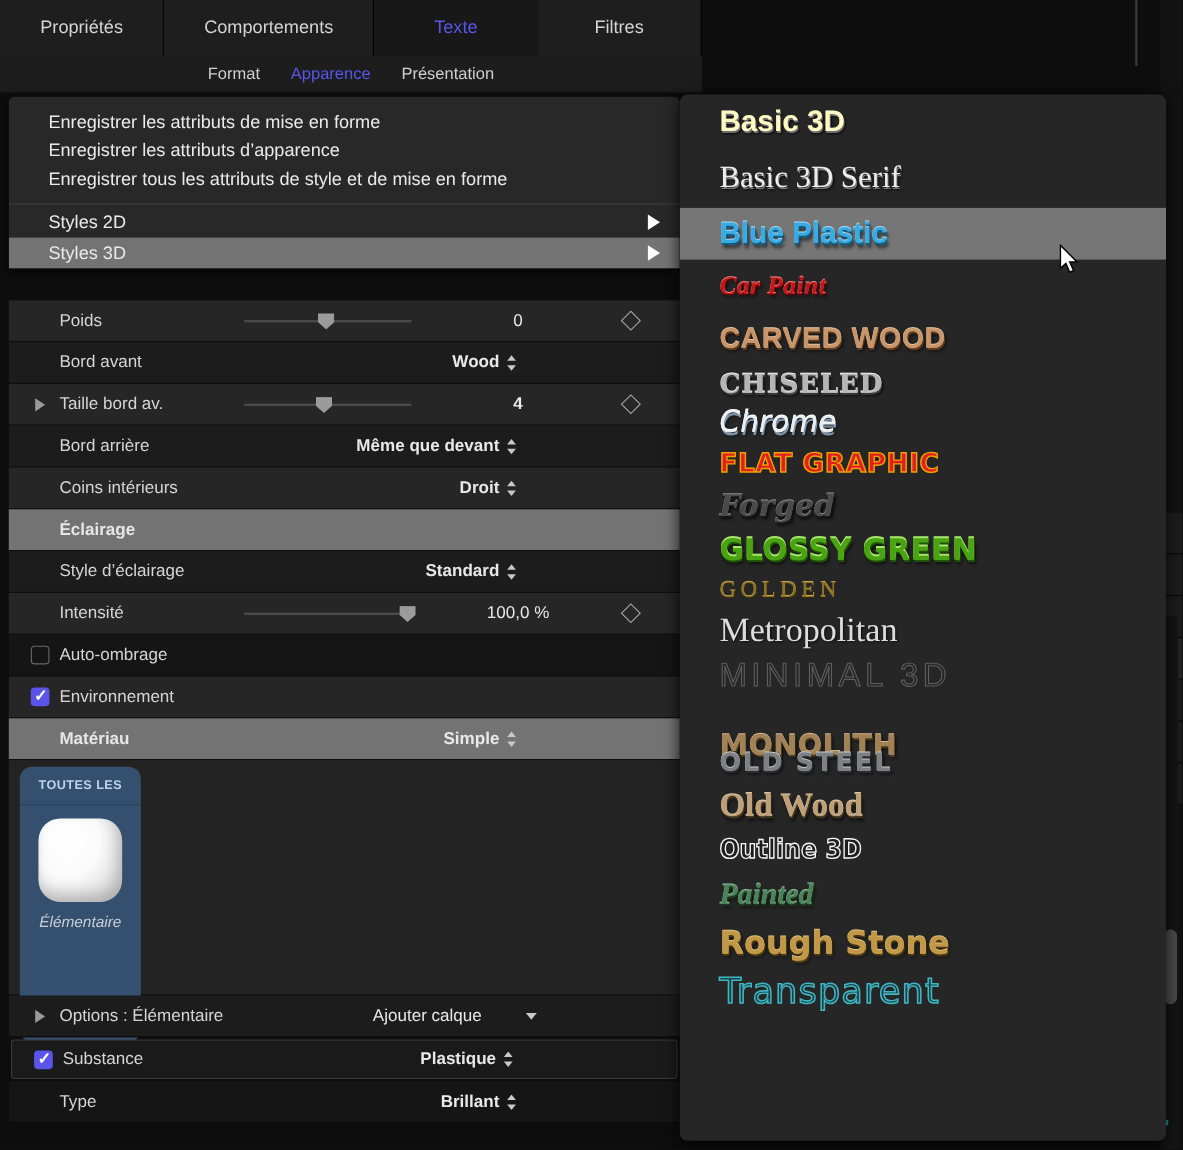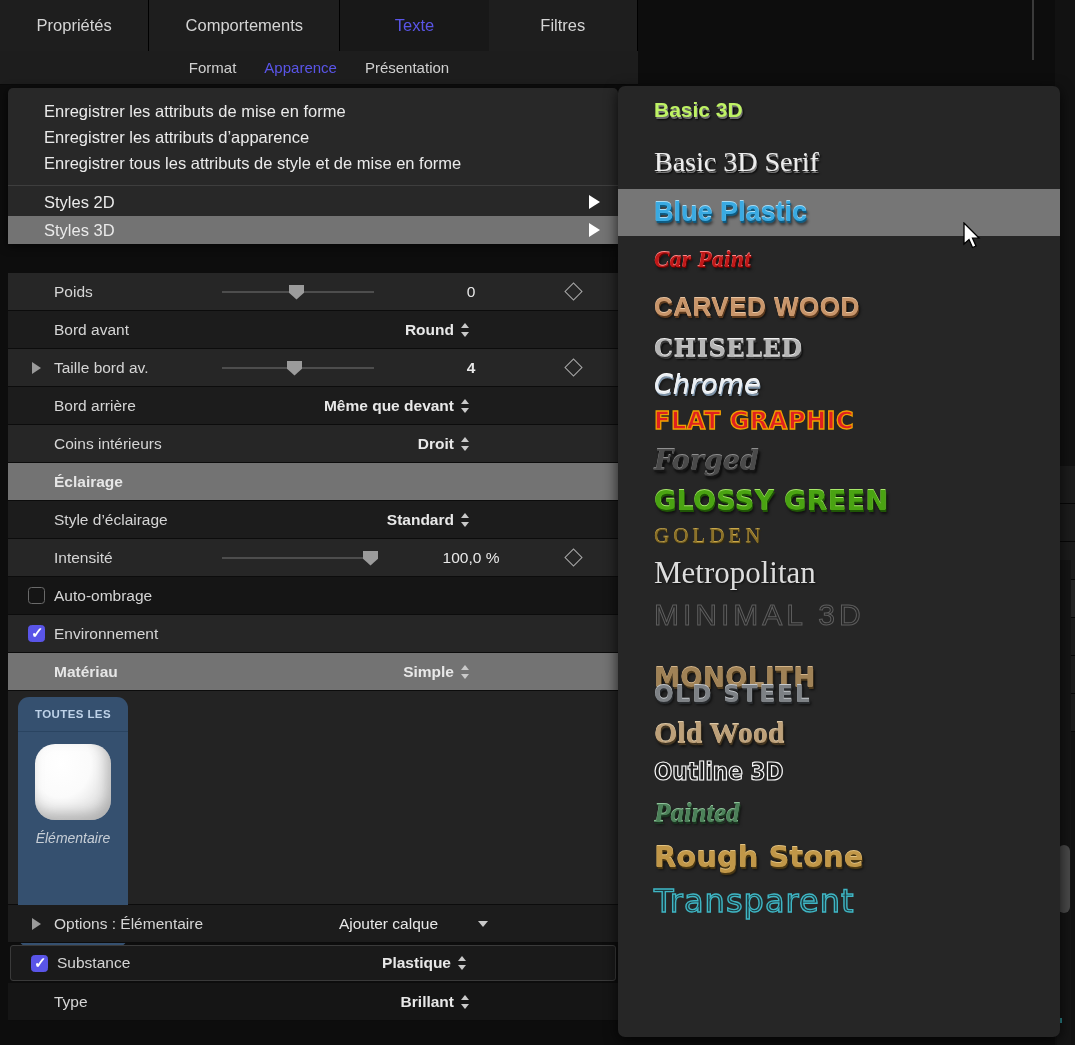--- a/index.html
+++ b/index.html
@@ -105,21 +105,21 @@
                 margin: 2px 2px; height: 36px; }
 
   
   .stylelist { position: absolute; left: 618px; top: 86px; width: 442px; height: 951px;
                background: #262626; border-radius: 7px; box-shadow: 0 3px 14px rgba(0,0,0,.75);
                overflow: hidden; }
   .srow { display: flex; align-items: center; padding-left: 36px; cursor: default; }
   .srow.sel { background: #767676; }
 
   
-  .s-basic3d      { font-size: 21px; font-weight: bold; color: #bef264; font-family:"Liberation Sans",sans-serif;
+  .s-basic3d      { font-size: 27px; font-weight: bold; color: #fef9c3; font-family:"Liberation Sans",sans-serif;
                     text-shadow: 1px 1.5px 0 #6d6d6d, 2px 3px 2px rgba(0,0,0,.8); }
   .s-basicserif   { font-size: 28px; color: #ededed; font-family:"Liberation Serif",serif;
                     text-shadow: 1px 1.5px 0 #787878, 2px 3px 2px rgba(0,0,0,.8); }
   .s-blueplastic  { font-size: 27px; font-weight: bold; color: #3aaae2; font-family:"Liberation Sans",sans-serif;
                     text-shadow: 0 -1px 0 #a8dcf5, 1px 2px 1px #0d5d85, 2px 4px 3px rgba(0,0,0,.6); }
   .s-carpaint     { font-size: 23px; font-style: italic; font-weight: bold; color: #c01818;
                     font-family:"Liberation Serif",serif; letter-spacing:.5px;
                     text-shadow: 0 -1px 0 #ff8a8a, 1px 1px 0 #6b0000, 2px 3px 3px rgba(0,0,0,.6); }
   .s-carvedwood   { font-size: 26px; font-weight: bold; color: #c8956a; font-family:"Liberation Sans",sans-serif;
                     letter-spacing: .5px;
@@ -225,21 +225,21 @@
       <div class="slider">
         <div class="thumb" style="left:67px;"></div>
       </div>
       <span class="pvalue num">0</span>
       <span class="keyframe"></span>
     </div>
 
     <div class="prow dark">
       <span class="plabel">Bord avant</span>
       <span class="popup-val">
-        <span>Round</span>
+        <span>Wood</span>
         <span class="stepper"></span>
       </span>
     </div>
 
     <div class="prow">
       <span class="disc"></span>
       <span class="plabel">Taille bord av.</span>
       <div class="slider">
         <div class="thumb" style="left:65px;"></div>
       </div>

